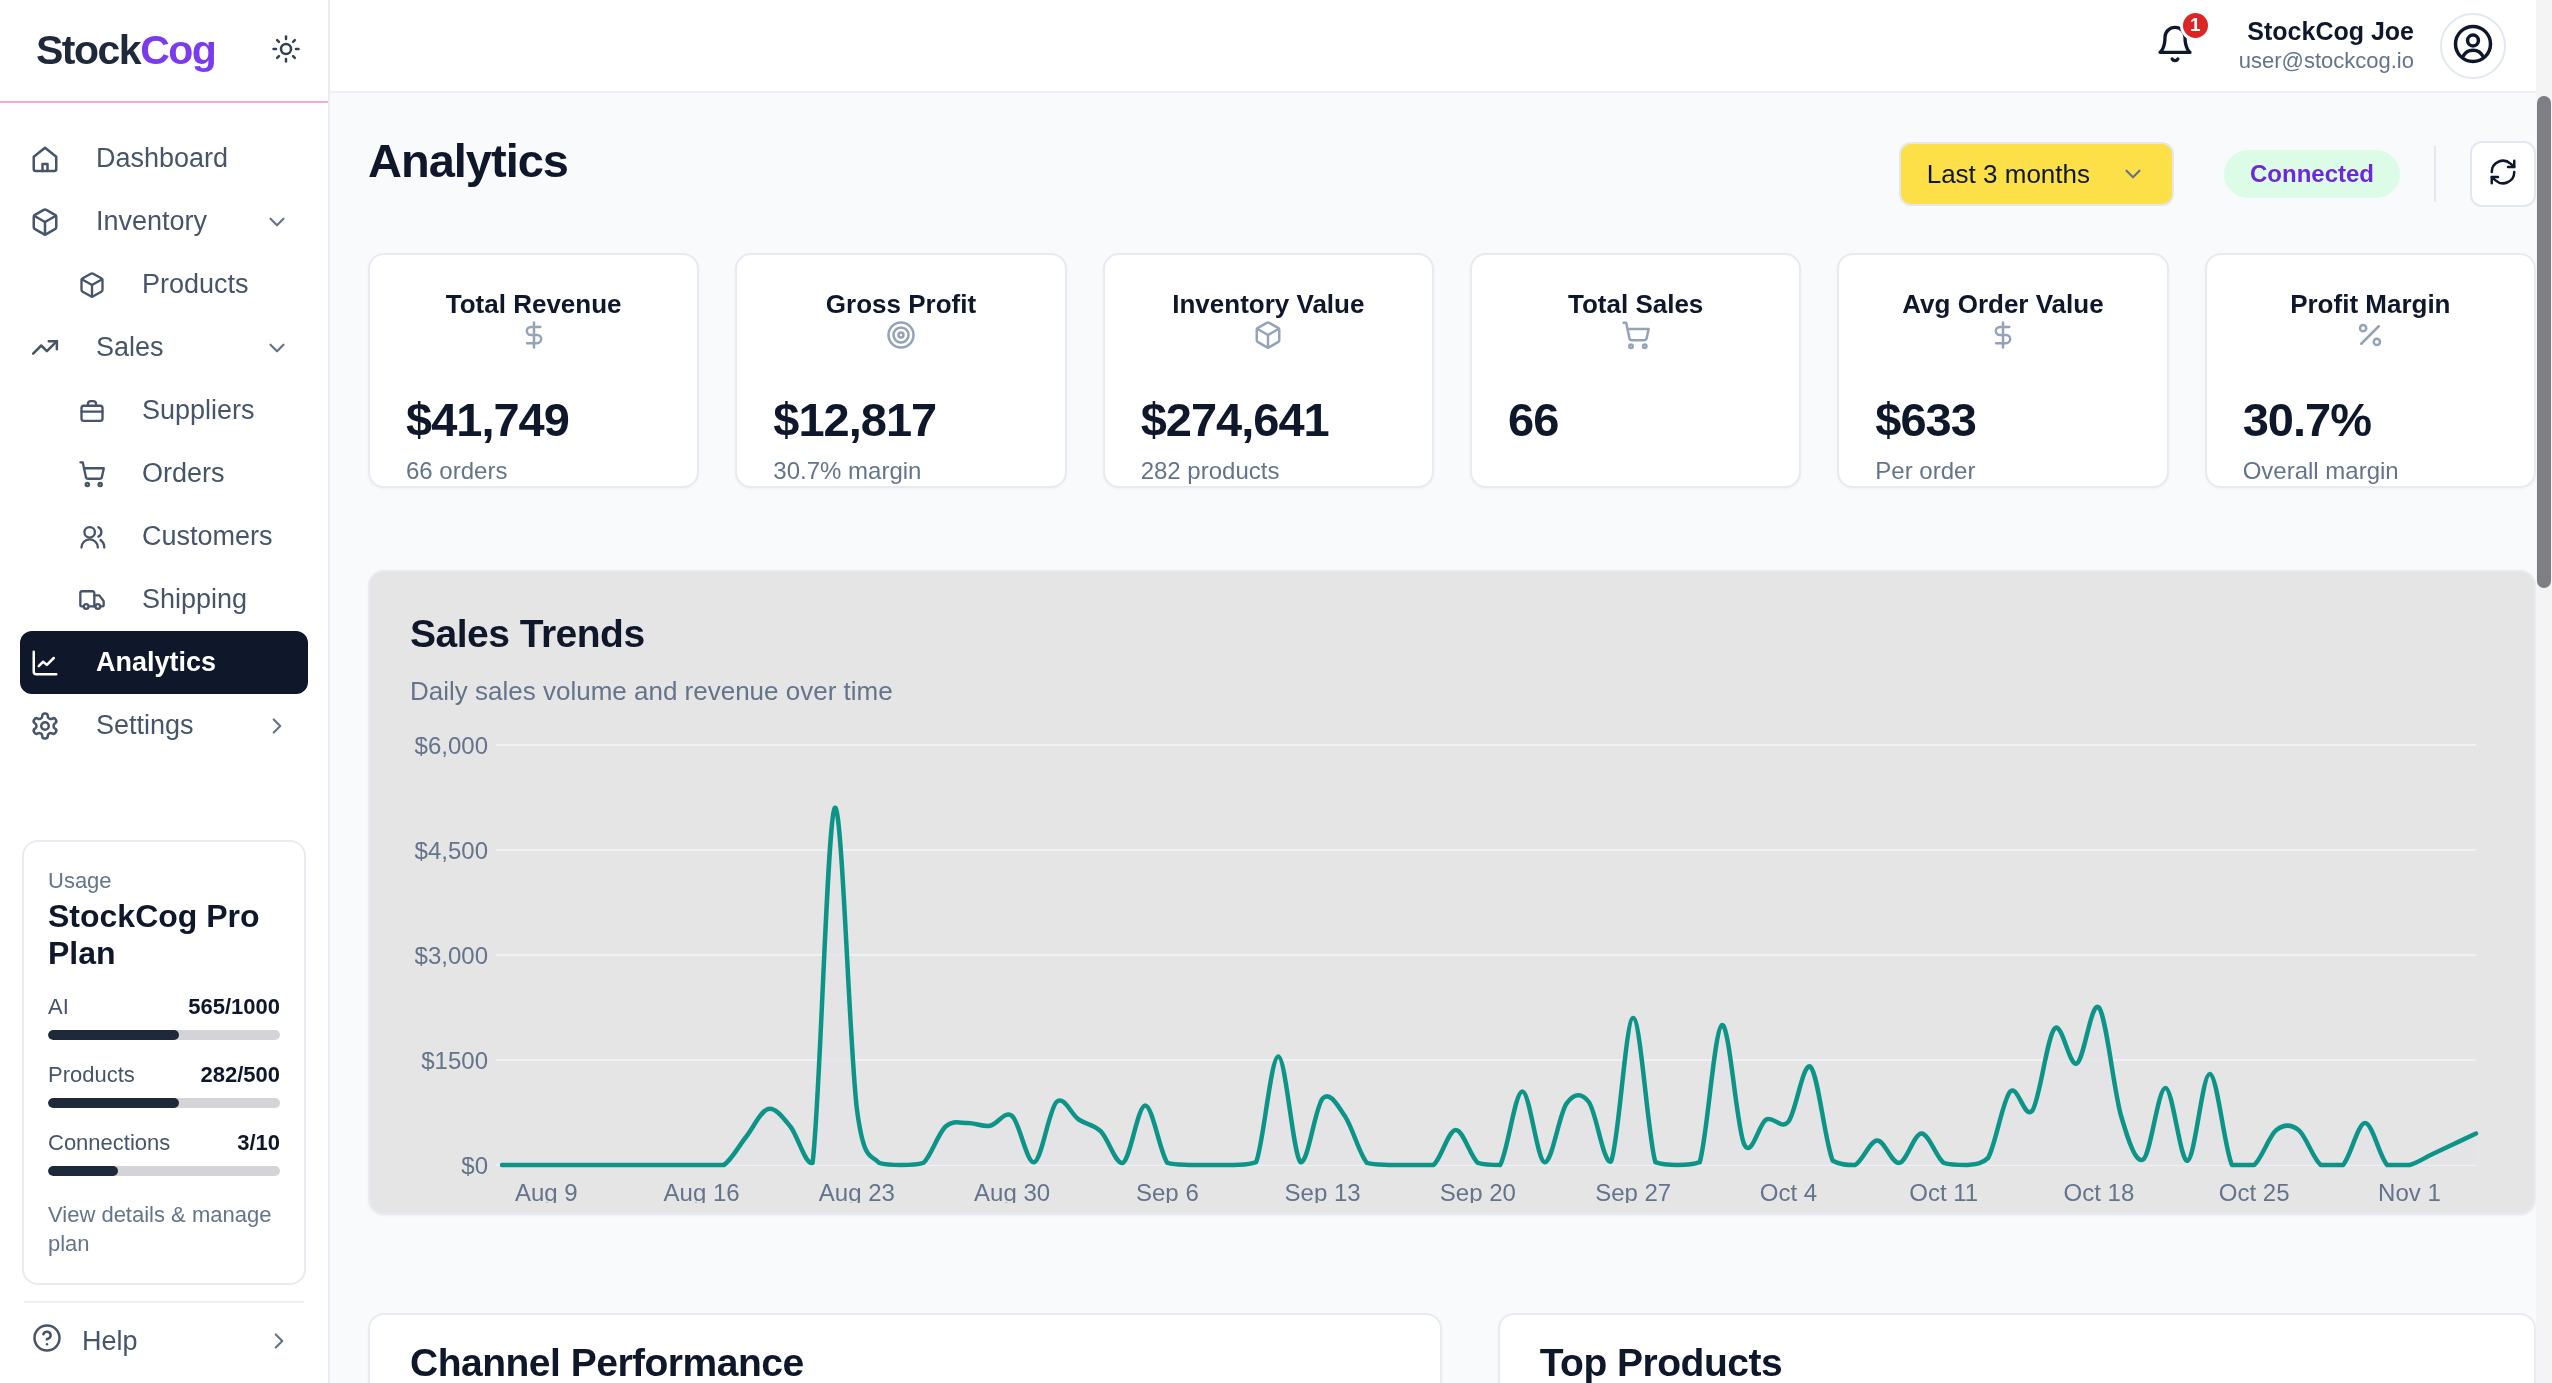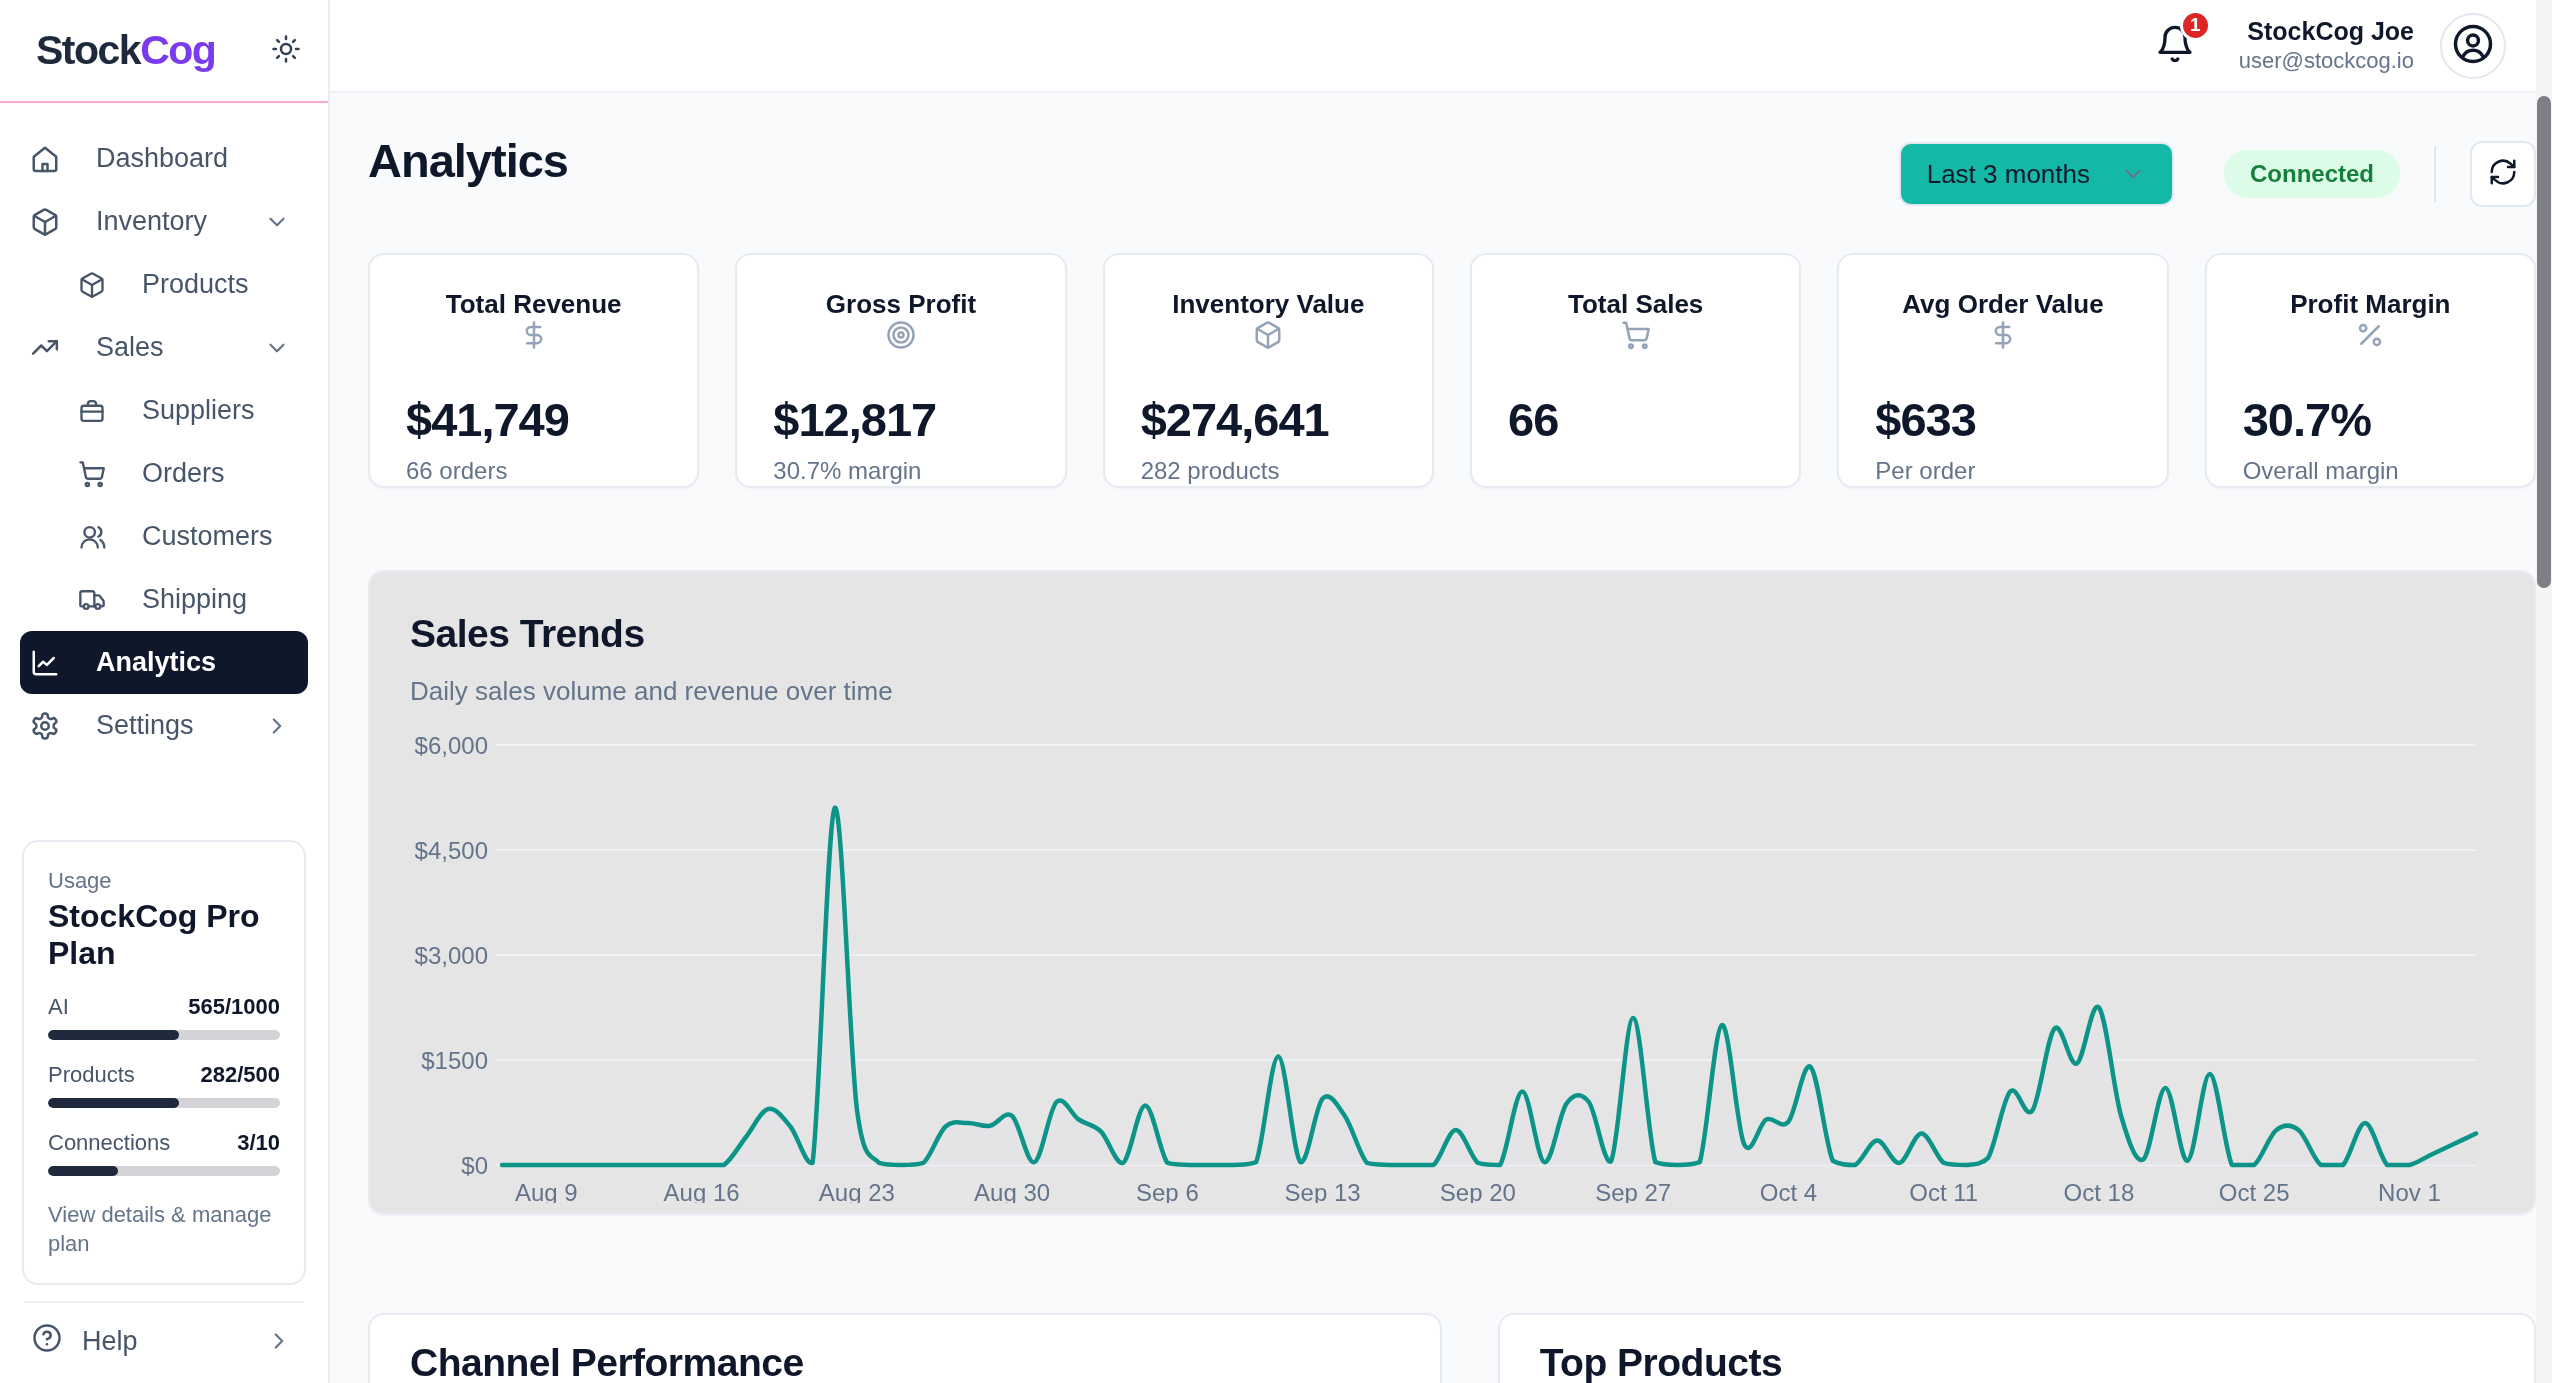--- a/index.html
+++ b/index.html
@@ -51,24 +51,24 @@
   .user-name { font-size:25px; font-weight:700; color:#0f172a; }
   .user-email { font-size:22px; color:#64748b; margin-top:2px; }
   .avatar-btn { width:66px; height:66px; border-radius:50%; border:2px solid #e2e8f0; margin-left:26px;
                 display:flex; align-items:center; justify-content:center; color:#0f172a; cursor:pointer; background:#fff; }
 
   .main { flex:1; padding:40px 16px 0 38px; overflow:hidden; }
   .page-head { display:flex; align-items:flex-start; justify-content:space-between; }
   .page-title { font-size:47px; font-weight:800; letter-spacing:-1px; color:#0f172a; }
   .page-sub { font-size:27px; color:#475569; margin-top:14px; }
   .controls { display:flex; align-items:center; margin-top:8px; }
-  .range-select { display:flex; align-items:center; background:#14b8a6; border:2px solid #e2e8f0;
+  .range-select { display:flex; align-items:center; background:#fde047; border:2px solid #e2e8f0;
                   border-radius:12px; height:64px; padding:0 26px; font-size:26px; color:#0f172a; cursor:pointer; }
   .range-select .chev { margin-left:30px; color:#64748b; display:flex; }
-  .status-badge { margin-left:50px; background:#dcfce7; color:#15803d; font-size:24px; font-weight:600;
+  .status-badge { margin-left:50px; background:#dcfce7; color:#6d28d9; font-size:24px; font-weight:600;
                   padding:10px 26px; border-radius:999px;text-align:center; }
   .vdiv { width:2px; height:56px; background:#e2e8f0; margin:0 34px; }
   .refresh-btn { width:66px; height:66px; background:#fff; border:2px solid #e2e8f0; border-radius:12px;
                  display:flex; align-items:center; justify-content:center; color:#0f172a; cursor:pointer; }
 
   .metrics { display:grid; grid-template-columns:repeat(6,1fr); gap:36px; margin-top:46px; }
   .mcard { background:#fff; border:2px solid #e7ebf1; border-radius:16px; height:235px; padding:34px 36px;
            box-shadow:0 1px 3px rgba(15,23,42,0.04); }
   .mcard-top { display:flex; align-items:center; justify-content:space-between;flex-direction:column; }
   .mcard-title { font-size:26px; font-weight:600; color:#0f172a; }

